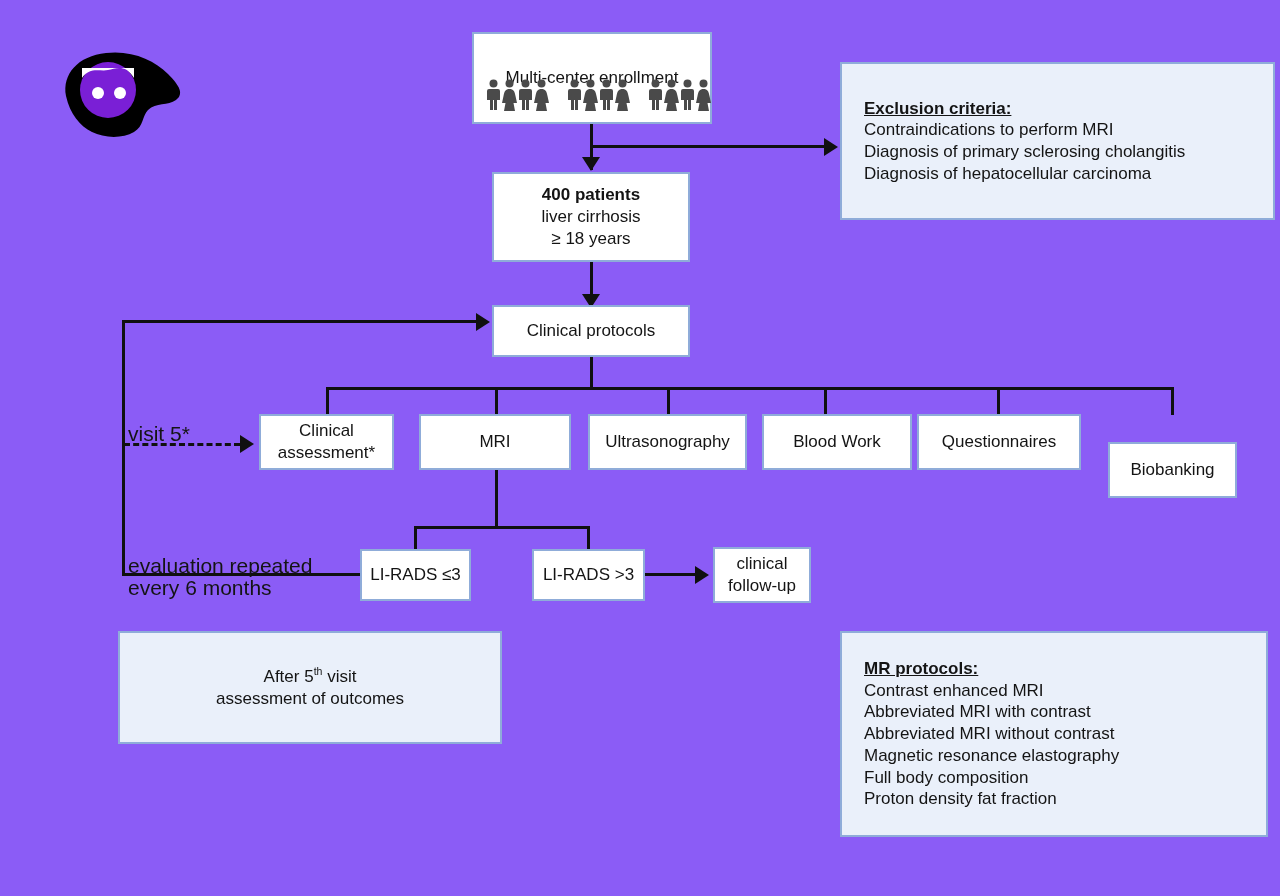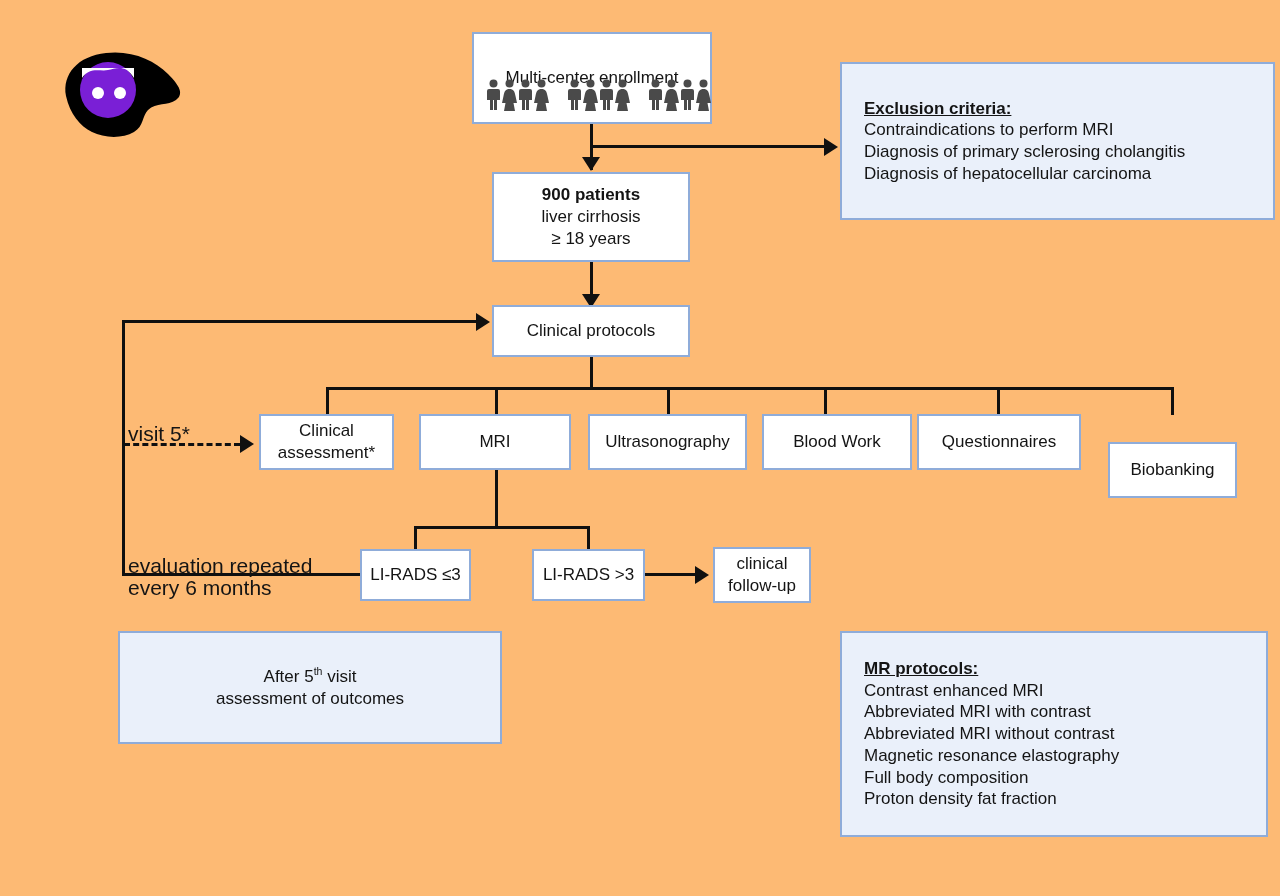--- a/index.html
+++ b/index.html
@@ -8,21 +8,21 @@
     background: #ffffff;
   }
   body {
     font-family: "Liberation Sans", sans-serif;
     color: #1a1a1a;
   }
   #canvas {
     position: relative;
     width: 1280px;
     height: 896px;
-    background: #fdba74;
+    background: #8b5cf6;
     overflow: hidden;
   }
   
   .box {
     position: absolute;
     box-sizing: border-box;
     border: 2px solid #8facd9;
     background: #ffffff;
     display: flex;
     align-items: center;
@@ -194,21 +194,21 @@
     <div class="inner">
       <span class="underline-head">Exclusion criteria:</span>
       <span class="list-line">Contraindications to perform MRI</span>
       <span class="list-line">Diagnosis of primary sclerosing cholangitis</span>
       <span class="list-line">Diagnosis of hepatocellular carcinoma</span>
     </div>
   </div>
 
   <div class="box" style="left:492px; top:172px; width:198px; height:90px;">
     <div class="inner">
-      <div class="bold">900 patients</div>
+      <div class="bold">400 patients</div>
       <div>liver cirrhosis</div>
       <div>≥ 18 years</div>
     </div>
   </div>
 
   <div class="vline" style="left:590px; top:262px; height:46px;"></div>
   <div class="arrow down" style="left:582px; top:294px;"></div>
 
   <div class="box" style="left:492px; top:305px; width:198px; height:52px;">
     <div class="inner">

